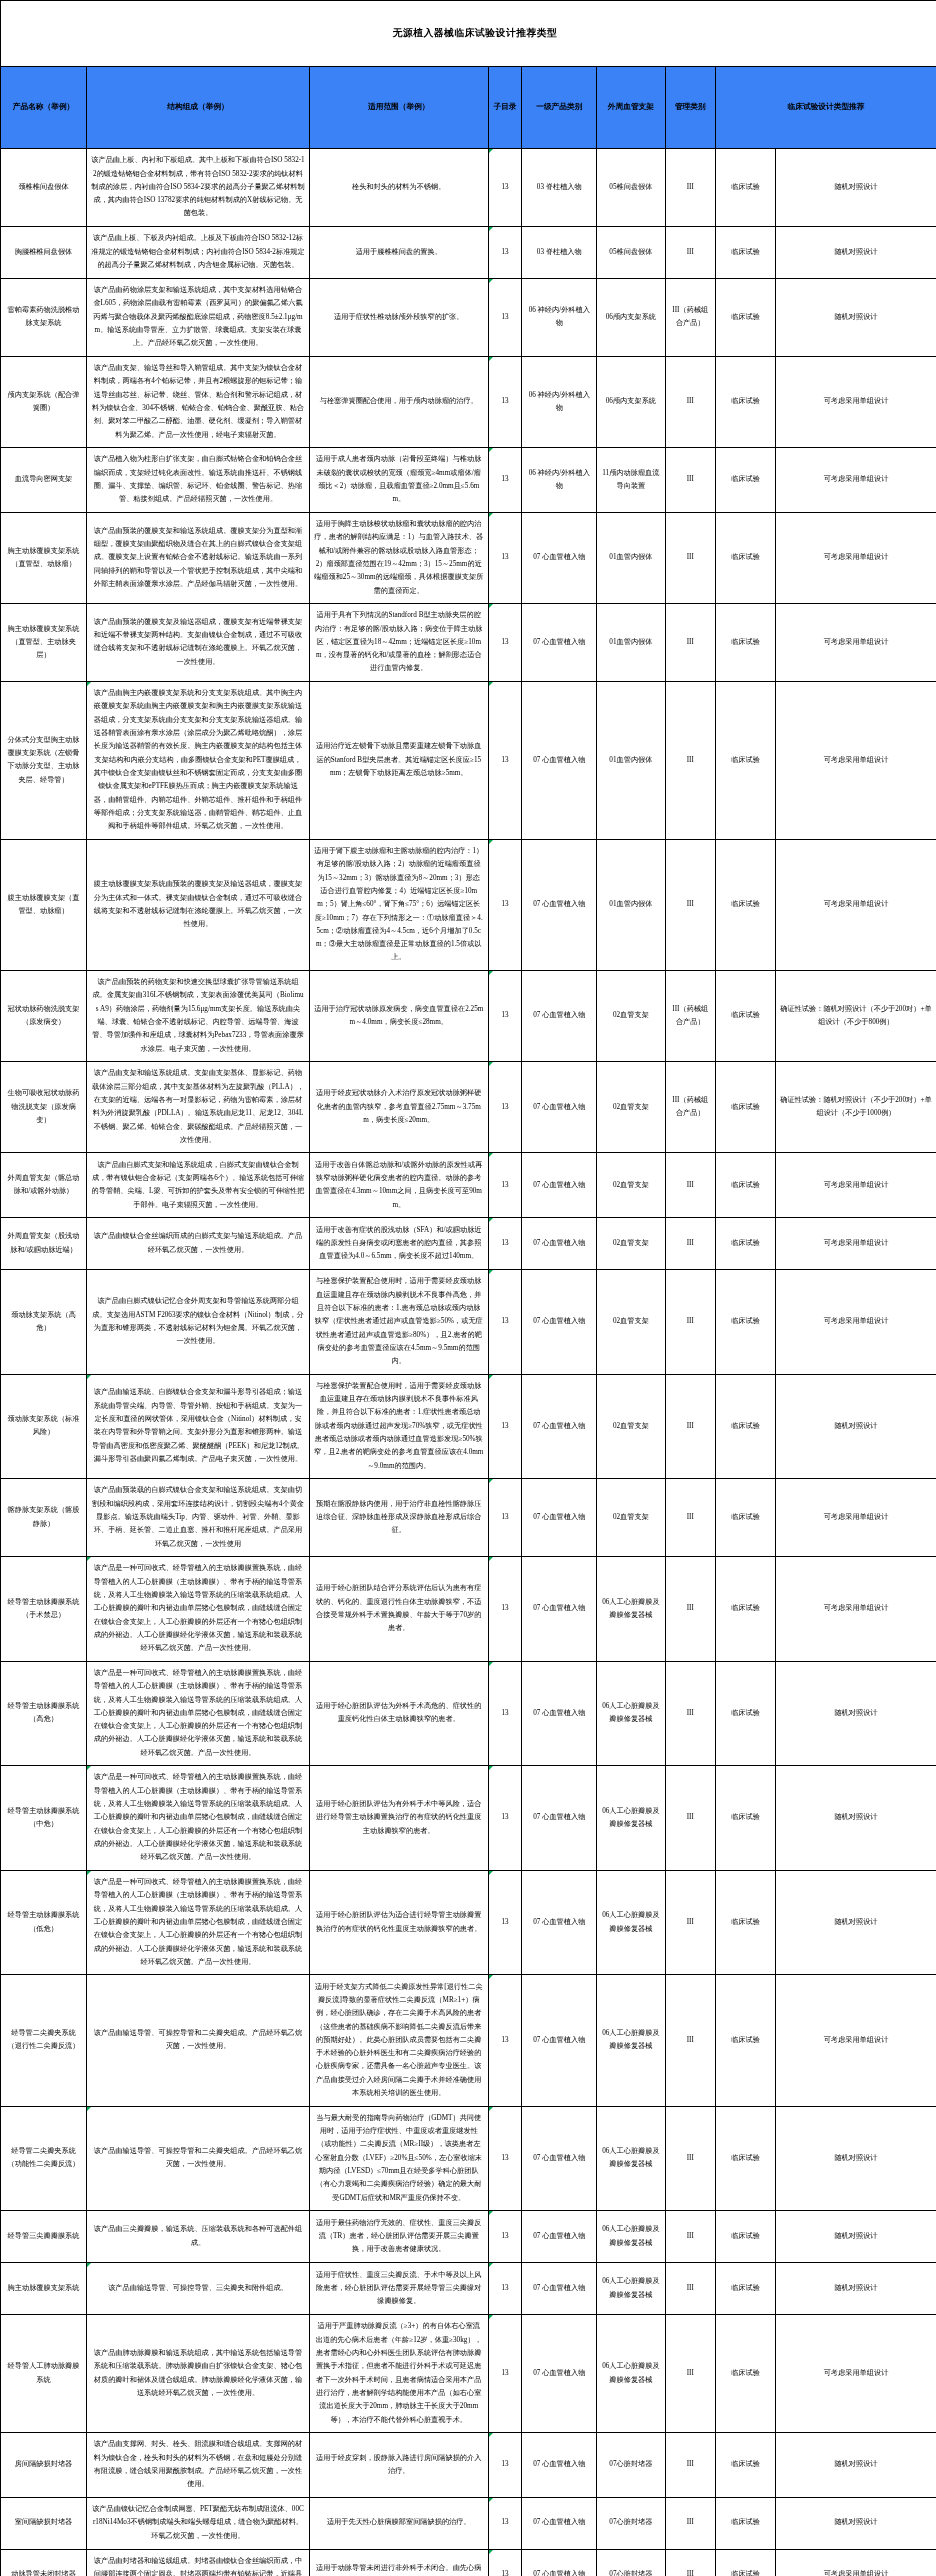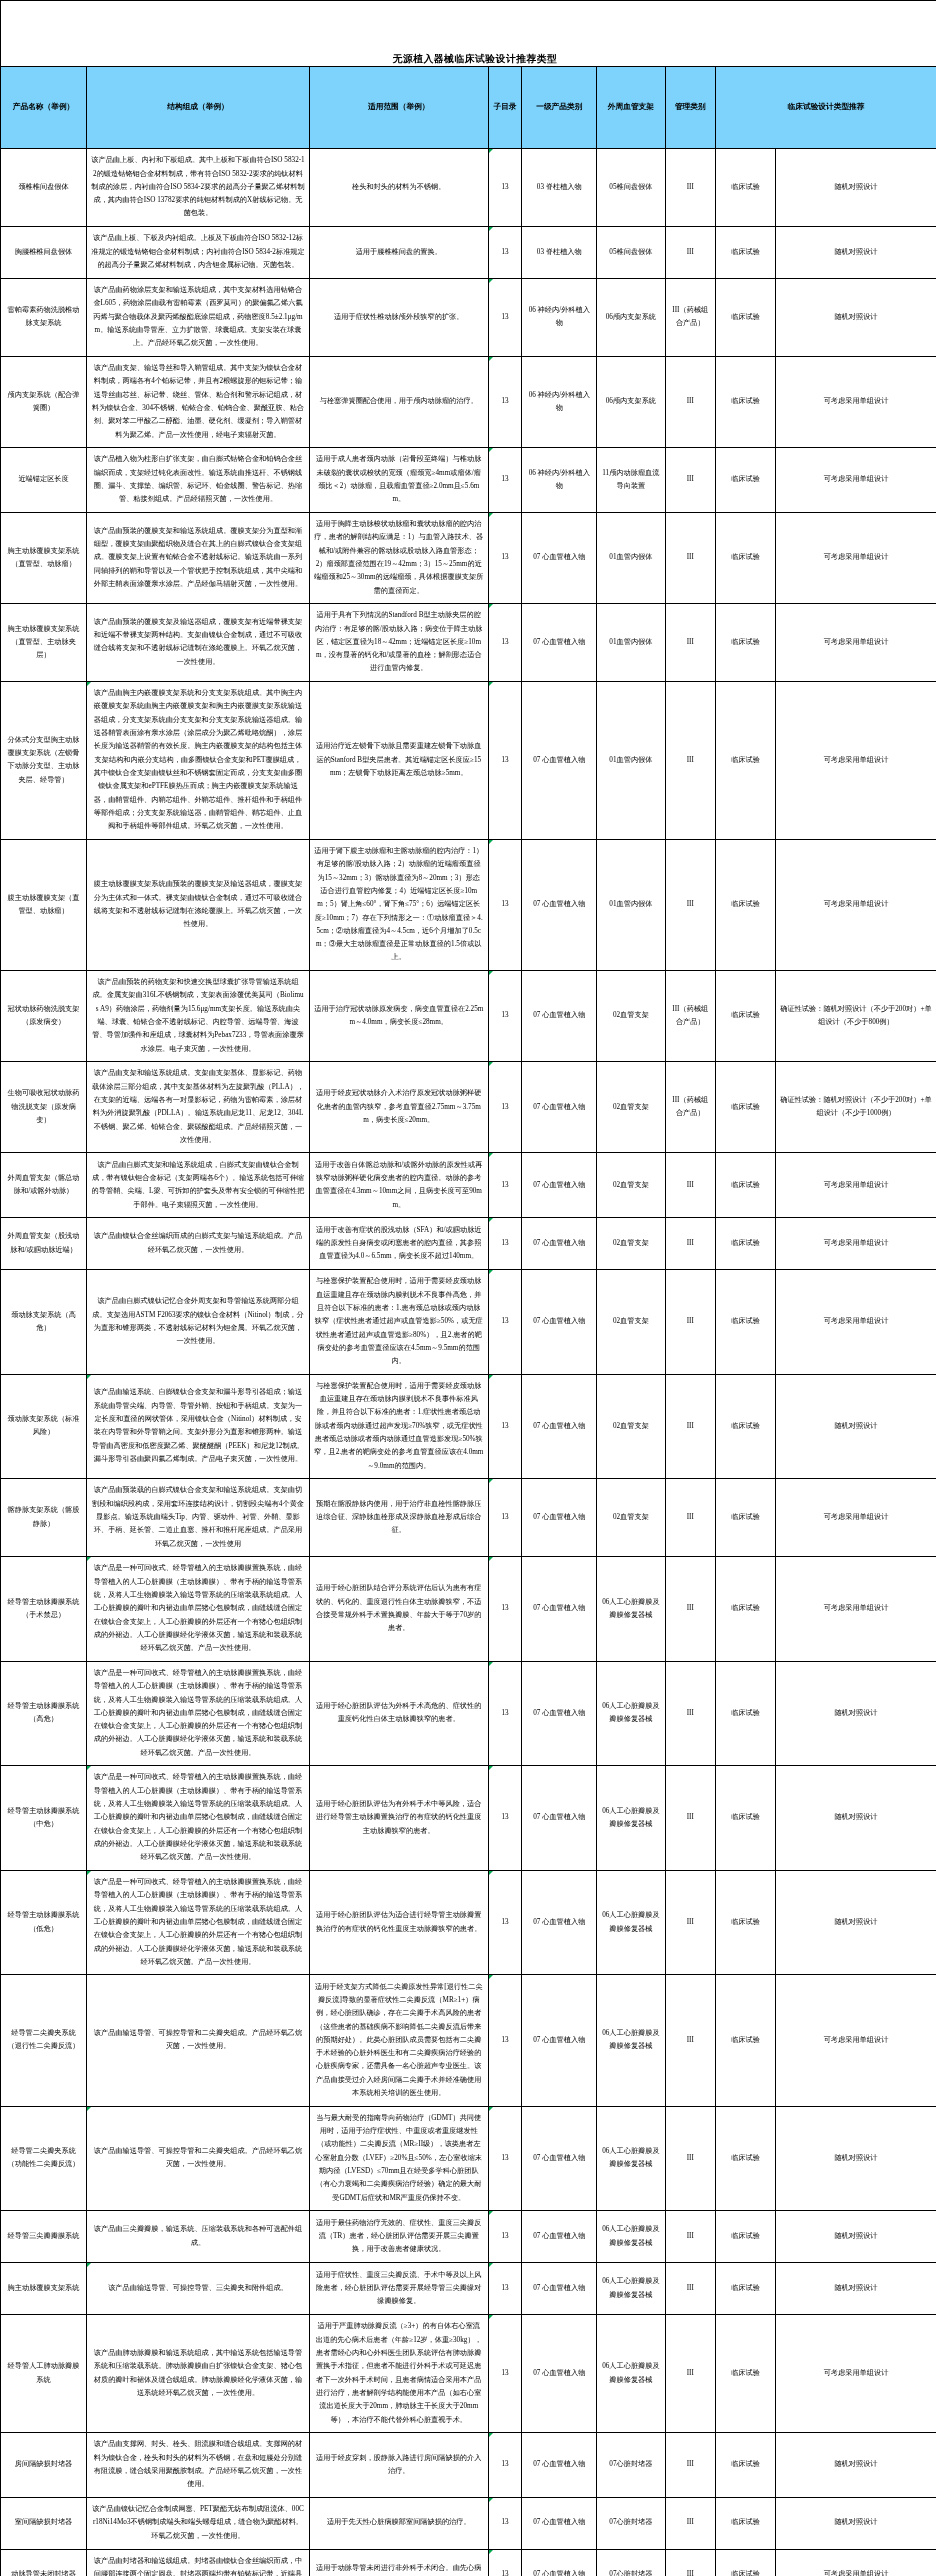--- a/index.html
+++ b/index.html
@@ -1,39 +1,39 @@
 <!DOCTYPE html>
 <html style="font-size:8.2px"><head>
 <meta charset="utf-8">
 <style>
   html, body { margin: 0; padding: 0; background: #ffffff; }
   body { font-family: "Liberation Serif", serif; color: #000; }
   .sheet { width: 937px; margin: 0 auto; background: #fff; }
   .doc-table { width: 937px; border-collapse: collapse; table-layout: fixed; }
   .doc-table caption { border: 1px solid #000; border-bottom: none; height: 66px; box-sizing: border-box; text-align: center; }
-  .title-wrap { display: flex; align-items: flex-end; justify-content: center; height: 100%; padding-left: 13px; }
+  .title-wrap { display: flex; align-items: center; justify-content: center; height: 100%; padding-left: 13px; }
   .doc-title { font-size: 9.8px; font-weight: bold; letter-spacing: 0.5px; }
   .doc-table th, .doc-table td {
     border: 0.5px solid #000;
     vertical-align: middle;
     text-align: center;
     padding: 5.2px 4.1px;
     font-size: 7.2px;
     line-height: 1.85;
     word-break: break-all;
     position: relative;
     box-sizing: border-box;
   }
   .doc-table thead th {
     height: 82px;
     font-size: 7.7px;
     font-weight: bold;
     border-top: 1px solid #000;
     border-bottom: 1px solid #000;
-    background: #7dd3fc;
+    background: #3b82f6;
     margin-top: 12px;
   }
   .doc-table { border: 1px solid #000; }
   .doc-table tbody tr { height: 52px; }
   .doc-table tbody td { border-top: 1px solid #000; border-bottom: 1px solid #000; }
   
   .marker {
     position: absolute; top: 0; left: 0; width: 0; height: 0;
     border-top: 4.1px solid #00a94f;
     border-right: 4.1px solid transparent;
@@ -120,21 +120,21 @@
           <td><span>该产品由支架、输送导丝和导入鞘管组成。其中支架为镍钛合金材料制成，两端各有4个铂标记带，并且有2根螺旋形的钽标记带；输送导丝由芯丝、标记带、绕丝、管体、粘合剂和警示标记组成，材料为镍钛合金、304不锈钢、铂铱合金、铂钨合金、聚酰亚胺、粘合剂、聚对苯二甲酸乙二醇酯、油墨、硬化剂、缓凝剂；导入鞘管材料为聚乙烯。产品一次性使用，经电子束辐射灭菌。</span></td>
           <td><span>与栓塞弹簧圈配合使用，用于颅内动脉瘤的治疗。</span></td>
           <td><span class="marker"></span><span>13</span></td>
           <td><span>06 神经内/外科植入物</span></td>
           <td><span>06颅内支架系统</span></td>
           <td><span>III</span></td>
           <td><span>临床试验</span></td>
           <td><span>可考虑采用单组设计</span></td>
         </tr>
         <tr>
-          <td><span>近端锚定区长度</span></td>
+          <td><span>血流导向密网支架</span></td>
           <td><span>该产品植入物为柱形自扩张支架，由自膨式钴铬合金和铂钨合金丝编织而成，支架经过钝化表面改性。输送系统由推送杆、不锈钢线圈、漏斗、支撑垫、编织管、标记环、铂金线圈、警告标记、热缩管、粘接剂组成。产品经辐照灭菌，一次性使用。</span></td>
           <td><span>适用于成人患者颈内动脉（岩骨段至终端）与椎动脉未破裂的囊状或梭状的宽颈（瘤颈宽≥4mm或瘤体/瘤颈比＜2）动脉瘤，且载瘤血管直径≥2.0mm且≤5.6mm。</span></td>
           <td><span class="marker"></span><span>13</span></td>
           <td><span>06 神经内/外科植入物</span></td>
           <td><span>11颅内动脉瘤血流导向装置</span></td>
           <td><span>III</span></td>
           <td><span>临床试验</span></td>
           <td><span>可考虑采用单组设计</span></td>
         </tr>
         <tr>

